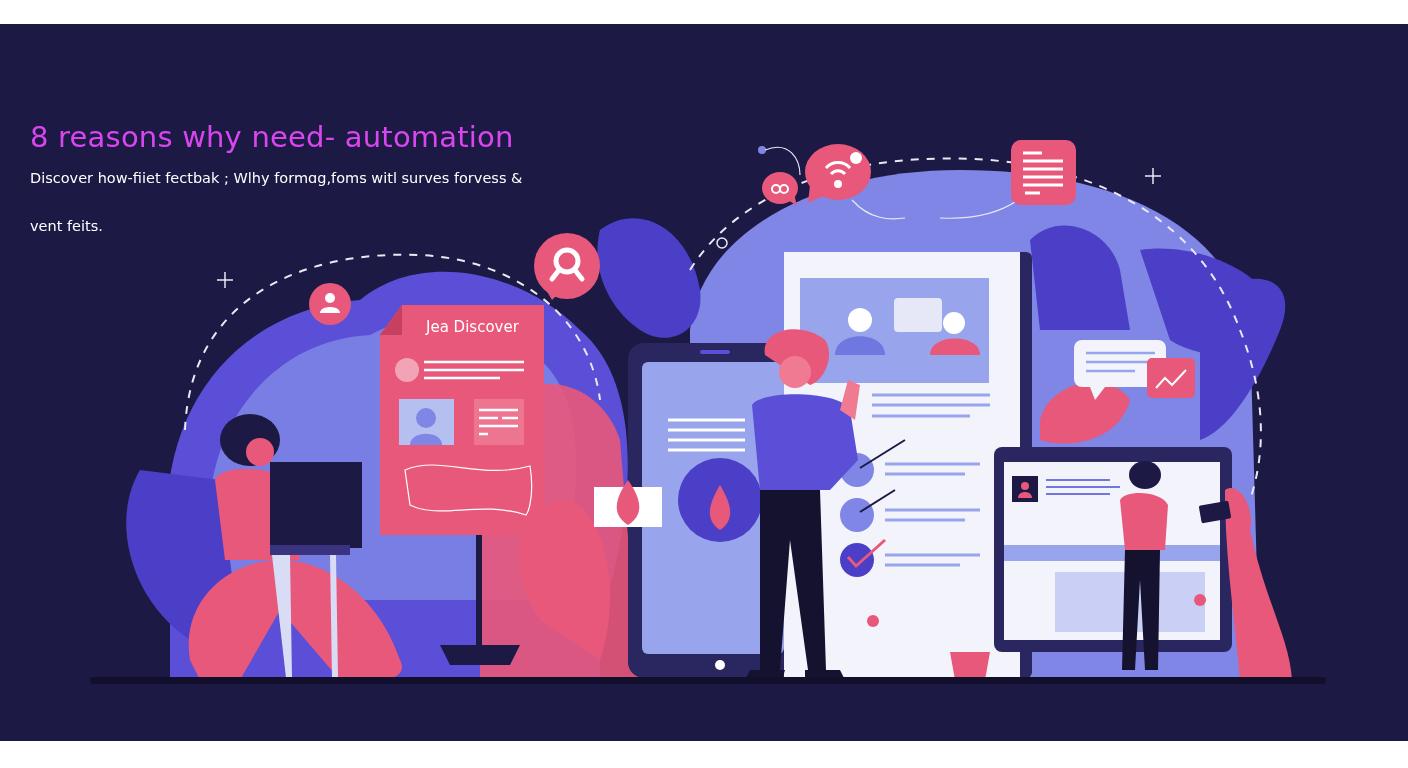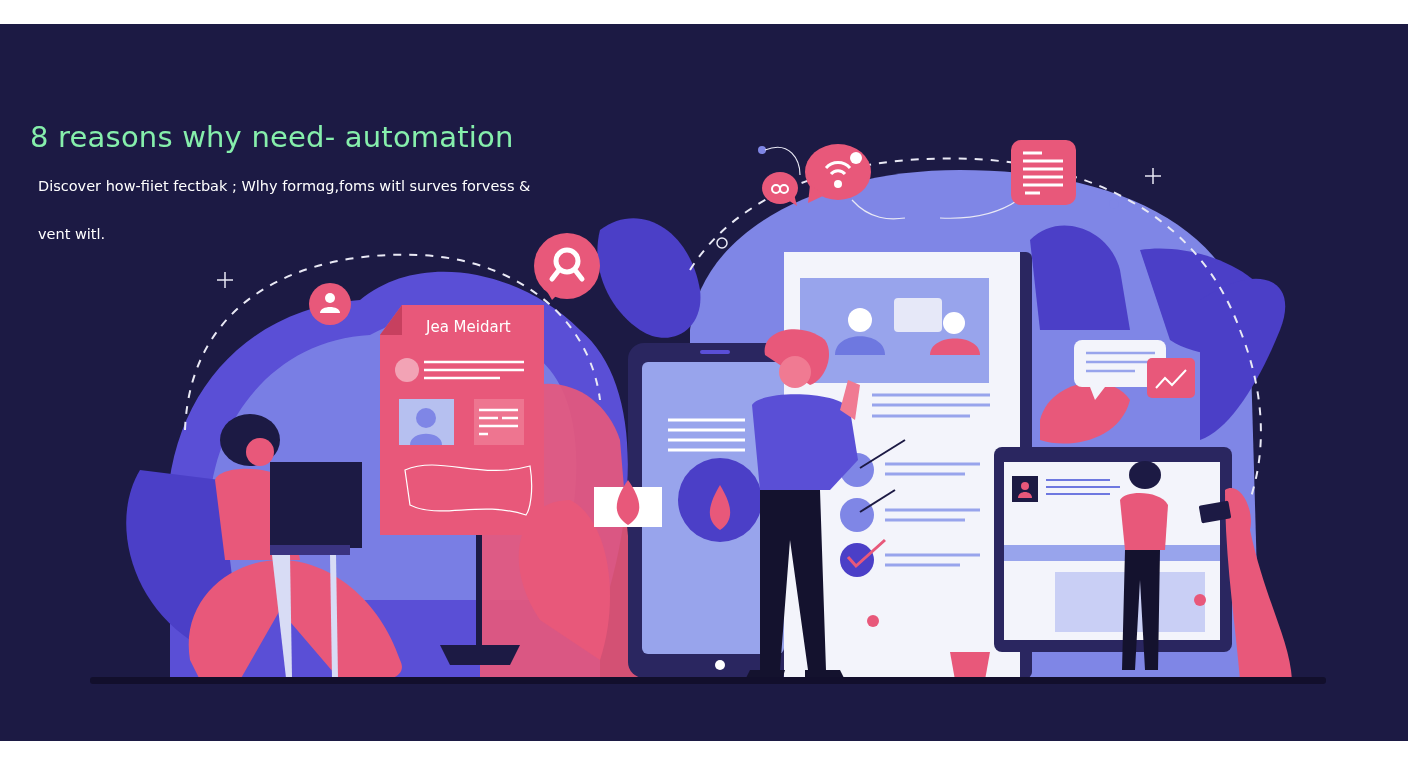--- a/index.html
+++ b/index.html
@@ -1,19 +1,19 @@
 <!DOCTYPE html>
 <html><head>
 <meta charset="utf-8">
 <style>
   html,body{margin:0;padding:0;}
   body{width:1408px;height:768px;background:#ffffff;position:relative;overflow:hidden;font-family:"Liberation Sans",sans-serif;}
   .panel{position:absolute;left:0;top:24px;width:1408px;height:717px;background:#1c1a44;overflow:hidden;}
-  .hero-title{position:absolute;left:30px;top:96px;margin:0;font-family:"DejaVu Sans",sans-serif;font-weight:400;font-size:29px;color:#86efac;letter-spacing:0.2px;white-space:nowrap;}
-  .hero-sub{position:absolute;left:30px;top:142px;width:540px;margin:8px;font-family:"DejaVu Sans",sans-serif;font-size:14.5px;line-height:24px;color:#ffffff;}
+  .hero-title{position:absolute;left:30px;top:96px;margin:0;font-family:"DejaVu Sans",sans-serif;font-weight:400;font-size:29px;color:#d946ef;letter-spacing:0.2px;white-space:nowrap;}
+  .hero-sub{position:absolute;left:30px;top:142px;width:540px;margin:0;font-family:"DejaVu Sans",sans-serif;font-size:14.5px;line-height:24px;color:#ffffff;}
   .art{position:absolute;left:0;top:0;}
   .doc-name{position:absolute;left:426px;top:294px;font-family:"DejaVu Sans",sans-serif;font-size:15px;color:#ffffff;}
 </style>
 </head>
 <body>
 
 <div class="panel">
 
   <svg class="art" width="1408" height="717" viewBox="0 24 1408 717" xmlns="http://www.w3.org/2000/svg">
 
@@ -235,21 +235,21 @@
     </g>
 
     <g>
       <path d="M1225 490 C1240 480 1255 510 1250 530 C1265 600 1290 640 1292 680 L1240 680 C1235 620 1225 560 1225 490 Z" fill="#e8587a"></path>
       <rect x="1200" y="503" width="30" height="18" rx="2" transform="rotate(-10 1215 512)" fill="#1c1a44"></rect>
     </g>
 
     <rect x="90" y="677" width="1236" height="7" rx="3" fill="#120f2c"></rect>
   </svg>
 
-  <div class="doc-name">Jea Meidart</div>
+  <div class="doc-name">Jea Discover</div>
 
   <h1 class="hero-title">8 reasons why need- automation</h1>
   <p class="hero-sub">
     <span>Discover how-fiiet fectbak ; Wlhy formɑg,foms witl surves forvess &amp;</span><br>
     <br>
-    <span>vent witl.</span>
+    <span>vent feits.</span>
   </p>
 </div>
 
 </body></html>

